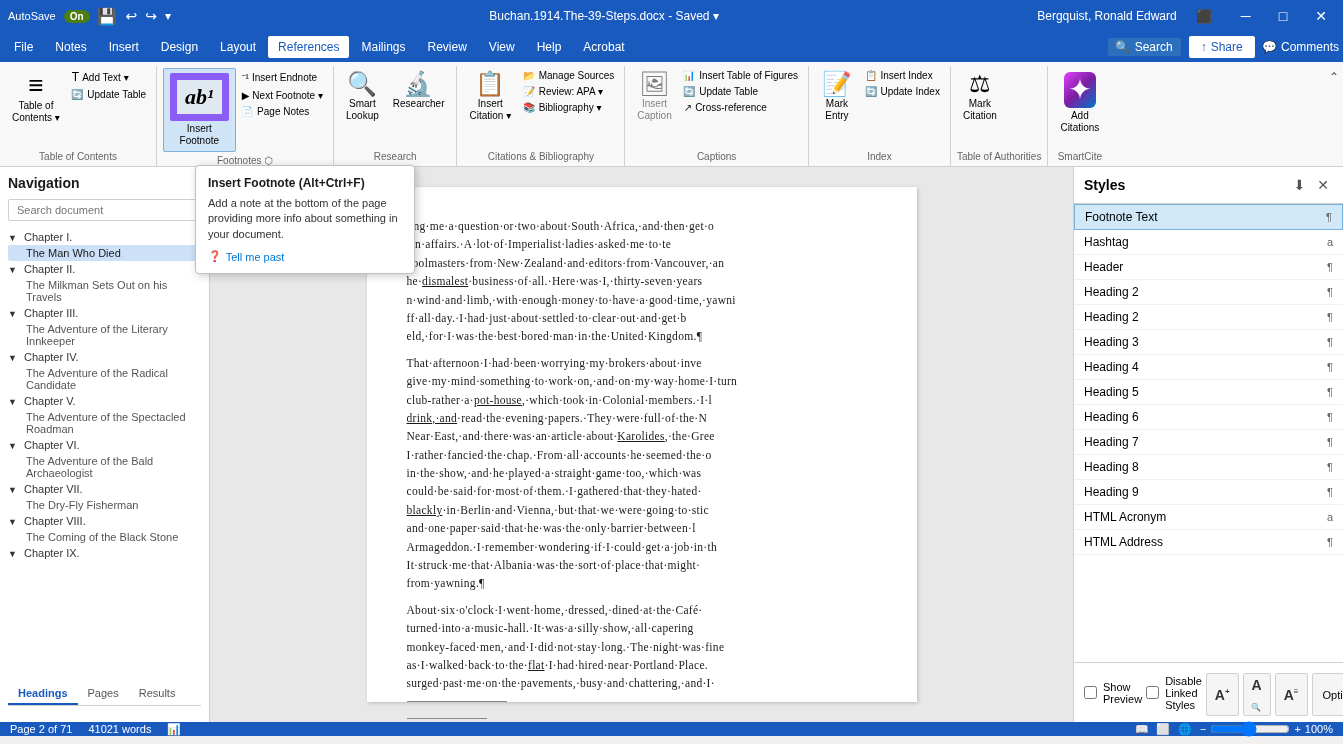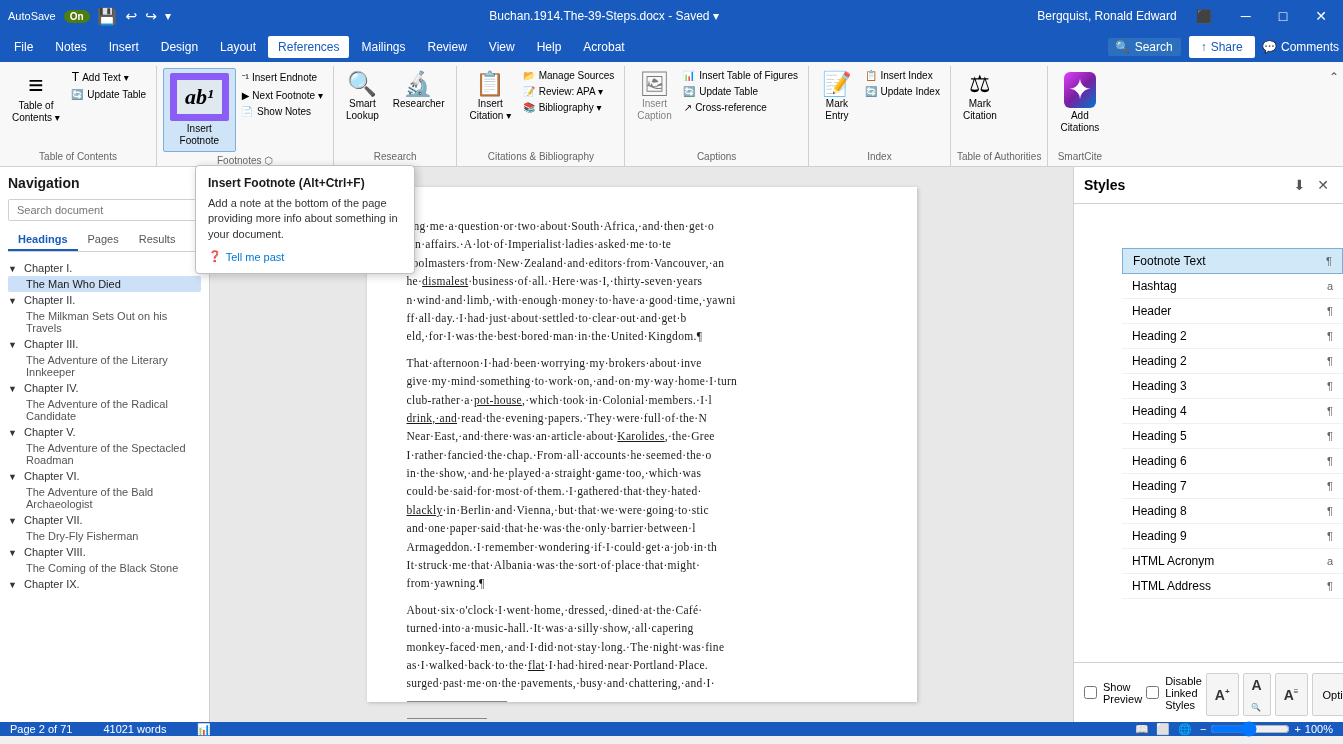--- a/index.html
+++ b/index.html
@@ -208,42 +208,40 @@
     #doc-page p { margin-bottom: 8px; text-align: justify; white-space: pre-wrap; word-spacing: 2px; letter-spacing: 0.3px; }
     .doc-link { text-decoration: underline; color: #1a1a1a; }
 
     
     #styles-panel {
       width: 270px;
       background: white;
       border-left: 1px solid #d0d0d0;
       display: flex;
       flex-direction: column;
-      gap: 44px;
     }
     #styles-header {
       display: flex;
       align-items: center;
       justify-content: space-between;
       padding: 8px 10px;
       border-bottom: 1px solid #d0d0d0;
     }
     #styles-title { font-size: 14px; font-weight: bold; }
     #styles-header-btns { display: flex; gap: 4px; }
     .styles-hdr-btn { cursor: pointer; font-size: 14px; color: #555; padding: 2px 4px; }
     #styles-list { flex: 1; overflow-y: auto; }
     .style-item {
       display: flex;
       align-items: center;
       justify-content: space-between;
       padding: 5px 10px;
       font-size: 12px;
       cursor: pointer;
       border-bottom: 1px solid #f0f0f0;
-      margin-left: 48px;
     }
     .style-item.active { background: #d0e8f7; border: 1px solid #7ab0dc; }
     .style-item .style-name { flex: 1; }
     .style-item .style-icon { color: #666; font-size: 11px; margin-left: 8px; }
     #styles-footer {
       padding: 6px 10px;
       border-top: 1px solid #d0d0d0;
       display: flex;
       flex-direction: row;
       gap: 4px;
@@ -272,21 +270,21 @@
 
     
     #status-bar {
       background: #185abd;
       color: white;
       height: 14px;
       display: flex;
       align-items: center;
       padding: 0 10px;
       font-size: 11px;
-      gap: 31px;
+      gap: 16px;
     }
     #status-bar-right { margin-left: auto; display: flex; align-items: center; gap: 8px; }
     .status-slider { display: flex; align-items: center; gap: 4px; }
   </style>
 </head>
 <body>
 
 <div id="title-bar">
   <div id="title-bar-left">
     <span id="autosave-label">AutoSave</span>
@@ -375,21 +373,21 @@
         <button class="ribbon-btn-small">
           <span style="font-size:11px;">⁻¹</span>
           <span>Insert Endnote</span>
         </button>
         <button class="ribbon-btn-small">
           <span>▶</span>
           <span>Next Footnote ▾</span>
         </button>
         <button class="ribbon-btn-small">
           <span>📄</span>
-          <span>Show Notes</span>
+          <span>Page Notes</span>
         </button>
       </div>
     </div>
     <div class="ribbon-group-label">Footnotes <span style="font-size:10px;">⬡</span></div>
   </div>
 
   <div class="ribbon-group">
     <div class="ribbon-group-content">
       <button class="ribbon-btn">
         <span class="icon" style="font-size:24px;">🔍</span>
@@ -509,70 +507,70 @@
     <span>❓</span>
     <span>Tell me past</span>
   </div>
 </div>
 
 <div id="main">
 
   <div id="nav-panel">
     <div id="nav-title">Navigation</div>
     <input id="nav-search" type="text" placeholder="Search document" style="">
+    <div id="nav-tree">
+      <div class="tree-chapter">
+        <span class="triangle">▼</span>
+        <span>Chapter I.</span>
+      </div>
+      <div class="tree-sub active">The Man Who Died</div>
+      <div class="tree-chapter">
+        <span class="triangle">▼</span>
+        <span>Chapter II.</span>
+      </div>
+      <div class="tree-sub">The Milkman Sets Out on his Travels</div>
+      <div class="tree-chapter">
+        <span class="triangle">▼</span>
+        <span>Chapter III.</span>
+      </div>
+      <div class="tree-sub">The Adventure of the Literary Innkeeper</div>
+      <div class="tree-chapter">
+        <span class="triangle">▼</span>
+        <span>Chapter IV.</span>
+      </div>
+      <div class="tree-sub">The Adventure of the Radical Candidate</div>
+      <div class="tree-chapter">
+        <span class="triangle">▼</span>
+        <span>Chapter V.</span>
+      </div>
+      <div class="tree-sub">The Adventure of the Spectacled Roadman</div>
+      <div class="tree-chapter">
+        <span class="triangle">▼</span>
+        <span>Chapter VI.</span>
+      </div>
+      <div class="tree-sub">The Adventure of the Bald Archaeologist</div>
+      <div class="tree-chapter">
+        <span class="triangle">▼</span>
+        <span>Chapter VII.</span>
+      </div>
+      <div class="tree-sub">The Dry-Fly Fisherman</div>
+      <div class="tree-chapter">
+        <span class="triangle">▼</span>
+        <span>Chapter VIII.</span>
+      </div>
+      <div class="tree-sub">The Coming of the Black Stone</div>
+      <div class="tree-chapter">
+        <span class="triangle">▼</span>
+        <span>Chapter IX.</span>
+      </div>
+    </div>
     <div id="nav-tabs">
       <div class="nav-tab active">Headings</div>
       <div class="nav-tab">Pages</div>
       <div class="nav-tab">Results</div>
-    </div>
-    <div id="nav-tree">
-      <div class="tree-chapter">
-        <span class="triangle">▼</span>
-        <span>Chapter I.</span>
-      </div>
-      <div class="tree-sub active">The Man Who Died</div>
-      <div class="tree-chapter">
-        <span class="triangle">▼</span>
-        <span>Chapter II.</span>
-      </div>
-      <div class="tree-sub">The Milkman Sets Out on his Travels</div>
-      <div class="tree-chapter">
-        <span class="triangle">▼</span>
-        <span>Chapter III.</span>
-      </div>
-      <div class="tree-sub">The Adventure of the Literary Innkeeper</div>
-      <div class="tree-chapter">
-        <span class="triangle">▼</span>
-        <span>Chapter IV.</span>
-      </div>
-      <div class="tree-sub">The Adventure of the Radical Candidate</div>
-      <div class="tree-chapter">
-        <span class="triangle">▼</span>
-        <span>Chapter V.</span>
-      </div>
-      <div class="tree-sub">The Adventure of the Spectacled Roadman</div>
-      <div class="tree-chapter">
-        <span class="triangle">▼</span>
-        <span>Chapter VI.</span>
-      </div>
-      <div class="tree-sub">The Adventure of the Bald Archaeologist</div>
-      <div class="tree-chapter">
-        <span class="triangle">▼</span>
-        <span>Chapter VII.</span>
-      </div>
-      <div class="tree-sub">The Dry-Fly Fisherman</div>
-      <div class="tree-chapter">
-        <span class="triangle">▼</span>
-        <span>Chapter VIII.</span>
-      </div>
-      <div class="tree-sub">The Coming of the Black Stone</div>
-      <div class="tree-chapter">
-        <span class="triangle">▼</span>
-        <span>Chapter IX.</span>
-      </div>
     </div>
   </div>
 
   <div id="doc-area">
     <div id="doc-page">
       <p>ling·me·a·question·or·two·about·South·Africa,·and·then·get·o<br>wn·affairs.·A·lot·of·Imperialist·ladies·asked·me·to·te<br>hoolmasters·from·New·Zealand·and·editors·from·Vancouver,·an<br>he·<span class="doc-link">dismalest</span>·business·of·all.·Here·was·I,·thirty-seven·years<br>n·wind·and·limb,·with·enough·money·to·have·a·good·time,·yawni<br>ff·all·day.·I·had·just·about·settled·to·clear·out·and·get·b<br>eld,·for·I·was·the·best·bored·man·in·the·United·Kingdom.¶</p>
       <p>That·afternoon·I·had·been·worrying·my·brokers·about·inve<br>give·my·mind·something·to·work·on,·and·on·my·way·home·I·turn<br>club-rather·a·<span class="doc-link">pot-house</span>,·which·took·in·Colonial·members.·I·l<br><span class="doc-link">drink,·and</span>·read·the·evening·papers.·They·were·full·of·the·N<br>Near·East,·and·there·was·an·article·about·<span class="doc-link">Karolides</span>,·the·Gree<br>I·rather·fancied·the·chap.·From·all·accounts·he·seemed·the·o<br>in·the·show,·and·he·played·a·straight·game·too,·which·was<br>could·be·said·for·most·of·them.·I·gathered·that·they·hated·<br><span class="doc-link">blackly</span>·in·Berlin·and·Vienna,·but·that·we·were·going·to·stic<br>and·one·paper·said·that·he·was·the·only·barrier·between·l<br>Armageddon.·I·remember·wondering·if·I·could·get·a·job·in·th<br>It·struck·me·that·Albania·was·the·sort·of·place·that·might·<br>from·yawning.¶</p>
       <p>About·six·o'clock·I·went·home,·dressed,·dined·at·the·Café·<br>turned·into·a·music-hall.·It·was·a·silly·show,·all·capering<br>monkey-faced·men,·and·I·did·not·stay·long.·The·night·was·fine<br>as·I·walked·back·to·the·<span class="doc-link">flat</span>·I·had·hired·near·Portland·Place.<br>surged·past·me·on·the·pavements,·busy·and·chattering,·and·I·</p>
       <div style="margin-top:8px;border-bottom:1px solid #888;width:100px;"></div>
       <div style="height:4px;"></div>

